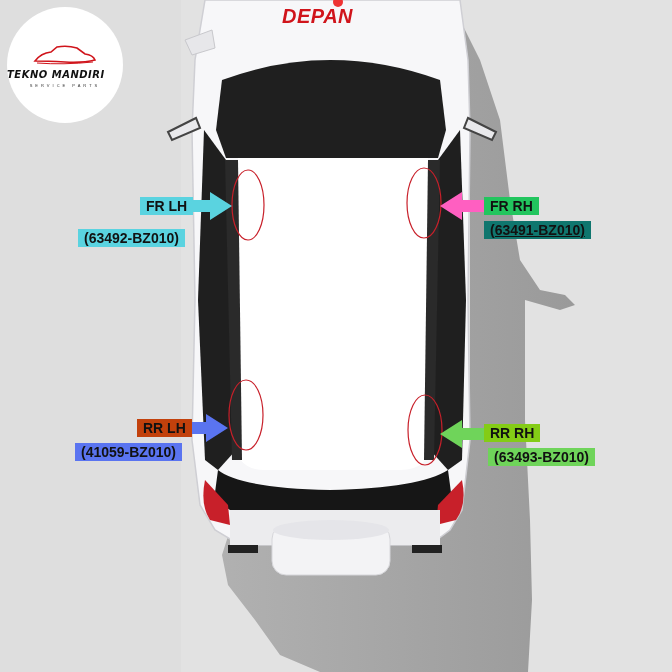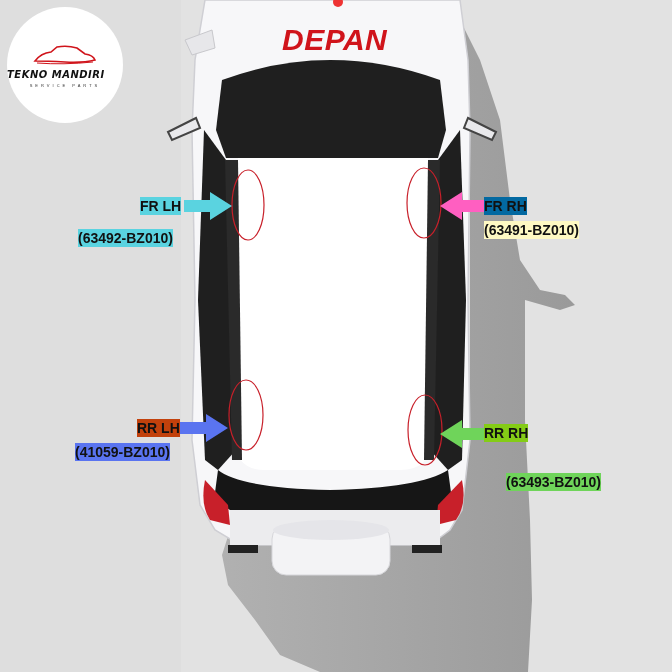--- a/index.html
+++ b/index.html
@@ -3,24 +3,24 @@
 <meta charset="utf-8">
 <style>
   html, body { margin: 0; padding: 0; }
   body { width: 672px; height: 672px; overflow: hidden; position: relative; background: #dcdcdc; font-family: "Liberation Sans", sans-serif; }
   .stage { position: absolute; inset: 0; background: linear-gradient(90deg, #dedede 0%, #dedede 27%, #e2e2e2 27%, #e2e2e2 100%); }
   .shadow { position: absolute; }
   .logo { position: absolute; left: 7px; top: 7px; width: 116px; height: 116px; border-radius: 50%; background: #ffffff; }
   .logo .brand { position: absolute; left: 0; right: 0; top: 62px; font-weight: 900; font-style: italic; font-size: 10px; letter-spacing: 0.5px; color: #111; font-family: "DejaVu Sans", sans-serif; }
   .logo .tagline { position: absolute; left: 0; right: 0; top: 76px; text-align: center; font-size: 4px; letter-spacing: 3px; color: #333; }
   .logo svg { position: absolute; left: 26px; top: 38px; }
-  .title { position: absolute; left: 282px; top: 23px; font-size: 30px; font-weight: 700; font-style: italic; color: #d0141b; letter-spacing: 0.5px; }
+  .title { position: absolute; left: 282px; top: 5px; font-size: 20px; font-weight: 700; font-style: italic; color: #d0141b; letter-spacing: 0.5px; }
   .car { position: absolute; left: 0; top: 0; }
   .label { position: absolute; font-weight: 700; font-size: 14px; color: #111; line-height: 18px; }
-  .label span { display: inline-block; padding: 0 0; }
+  .label span { display: inline-block; padding: 0 6px; }
   .arrow { position: absolute; }
 </style>
 </head>
 <body>
 
 <div class="stage"></div>
 
 <svg class="shadow" width="672" height="672" style="left:0;top:0">
   <defs>
     <linearGradient id="sh" x1="0" x2="1" y1="0" y2="0">
@@ -87,37 +87,37 @@
   <span style="background:#5ad3e0;">FR LH</span>
 </div>
 <div class="label" style="left:78px;top:221px;">
   <span style="background:#5ad3e0;margin-top:8px;">(63492-BZ010)</span>
 </div>
 
 <svg class="arrow" style="left:440px;top:192px" width="50" height="28">
   <path d="M50 8 L22 8 L22 0 L0 14 L22 28 L22 20 L50 20 Z" fill="#ff5fc1"></path>
 </svg>
 <div class="label" style="left:484px;top:197px;">
-  <span style="background:#0369a1;">FR RH</span>
+  <span style="background:#22c55e;">FR RH</span>
 </div>
 <div class="label" style="left:484px;top:221px;">
-  <span style="background:#fef9c3;">(63491-BZ010)</span>
+  <span style="background:#0f766e;text-decoration:underline;">(63491-BZ010)</span>
 </div>
 
 <svg class="arrow" style="left:180px;top:414px" width="50" height="28">
   <path d="M0 8 L26 8 L26 0 L48 14 L26 28 L26 20 L0 20 Z" fill="#5a74f0"></path>
 </svg>
 <div class="label" style="left:137px;top:419px;">
   <span style="background:#c2410c;">RR LH</span>
 </div>
 <div class="label" style="left:75px;top:443px;">
   <span style="background:#5a74f0;">(41059-BZ010)</span>
 </div>
 
 <svg class="arrow" style="left:440px;top:420px" width="50" height="28">
   <path d="M50 8 L22 8 L22 0 L0 14 L22 28 L22 20 L50 20 Z" fill="#6fd45a"></path>
 </svg>
 <div class="label" style="left:484px;top:424px;">
   <span style="background:#84cc16;">RR RH</span>
 </div>
-<div class="label" style="left:506px;top:448px;margin-top:25px;">
+<div class="label" style="left:488px;top:448px;">
   <span style="background:#6fd45a;">(63493-BZ010)</span>
 </div>
 
 </body></html>

